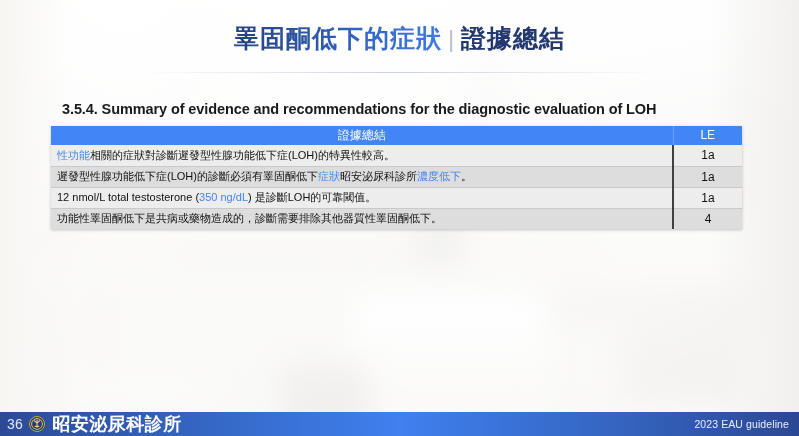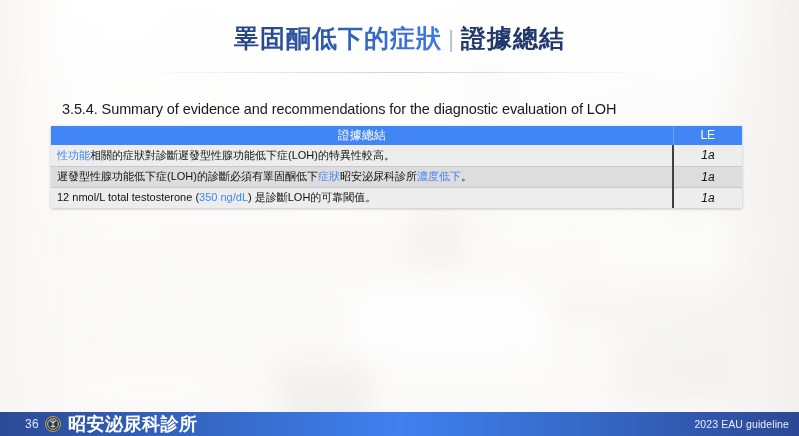--- a/index.html
+++ b/index.html
@@ -49,50 +49,50 @@
   .t-a { color:#2f5aa8; background:linear-gradient(90deg,#26417e 0%,#2f5cb0 45%,#3f7ae8 100%);
          -webkit-background-clip:text; background-clip:text; -webkit-text-fill-color:transparent; }
   .t-sep { color:#b9c2cf; font-weight:400; margin:0 6px; font-size:24px; }
   .t-b { color:#22386e; }
   .title-rule { position:absolute; left:50%; transform:translateX(-50%); top:72px;
                 width:520px; height:1px;
                 background:linear-gradient(90deg,rgba(190,198,212,0),rgba(176,186,204,.65),rgba(190,198,212,0)); z-index:6; }
 
   
   .subtitle { position:absolute; left:62px; top:101px; z-index:6;
-              font-size:14.5px; font-weight:normal; color:#1a1a1a; letter-spacing:-.1px; white-space:nowrap; }
+              font-size:14.5px; font-weight:bold; color:#1a1a1a; letter-spacing:-.1px; white-space:nowrap; }
 
   
   .tbl-shell { position:absolute; left:51px; top:126px; width:691px; z-index:6;
                box-shadow:0 1px 3px rgba(0,0,0,.22); background:#fff; }
   table.ev { width:100%; border-collapse:collapse; table-layout:fixed; }
   table.ev col.c1 { width:622px; }
   table.ev col.c2 { width:69px; }
   table.ev thead th {
     background:#4285f4; color:#ffffff; font-weight:400;
     font-size:12px; height:19px; line-height:19px; padding:0;
     text-align:center; border-right:1px solid #6ba0f7;
   }
   table.ev thead th:last-child { border-right:none; }
   table.ev tbody td {
     font-size:11px; color:#111; height:21px; padding:0 6px;
     border-bottom:1px solid #c9c9c9; border-right:2px solid #404040;
     vertical-align:middle; white-space:nowrap; overflow:hidden;
   }
-  table.ev tbody td.le { text-align:center; border-right:none; font-size:12px;font-style:italic; }
+  table.ev tbody td.le { text-align:center; border-right:none; font-size:12px; }
   table.ev tbody tr:nth-child(odd)  td { background:#ededed; }
   table.ev tbody tr:nth-child(even) td { background:#dddddd; }
   table.ev tbody tr:last-child td { border-bottom:none; }
   .hl { color:#4285f4; }
 
   
   .footer { position:absolute; left:0; bottom:0; width:799px; height:24px; z-index:7;
             background:linear-gradient(90deg,#2c4a96 0%,#3567c4 26%,#4080ef 50%,#3566c2 76%,#2c4894 100%);
             display:flex; align-items:center; }
-  .f-page { color:#dfe8fb; font-size:12px; margin-left:25px; letter-spacing:.3px; }
+  .f-page { color:#dfe8fb; font-size:14px; margin-left:7px; letter-spacing:.3px; }
   .f-logo { width:16px; height:16px; border-radius:50%; margin-left:6px; position:relative;
             background:radial-gradient(circle at 40% 35%,#1e3f86,#16306a);
             border:1px solid #cfa63a; display:flex; align-items:center; justify-content:center; flex:none; }
   .f-logo svg { display:block; }
   .f-clinic { color:#ffffff; font-size:18px; font-weight:bold; margin-left:7px; letter-spacing:.5px; }
   .f-right { margin-left:auto; margin-right:10px; color:#e9eefb; font-size:10.5px; letter-spacing:.1px; }
 </style>
 </head>
 <body>
 
@@ -149,20 +149,24 @@
           <td class="le">1a</td>
         </tr>
         <tr>
           <td><span>遲發型性腺功能低下症(LOH)的診斷必須有睪固酮低下</span><span class="hl">症狀</span><span>昭安泌尿科診所</span><span class="hl">濃度低下</span><span>。</span></td>
           <td class="le">1a</td>
         </tr>
         <tr>
           <td><span>12 nmol/L total testosterone (</span><span class="hl">350 ng/dL</span><span>) 是診斷LOH的可靠閾值。</span></td>
           <td class="le">1a</td>
         </tr>
+        <tr>
+          <td><span>功能性睪固酮低下是共病或藥物造成的，診斷需要排除其他器質性睪固酮低下。</span></td>
+          <td class="le">4</td>
+        </tr>
       </tbody>
   </table>
 </div>
 
 <div class="footer">
   <span class="f-page">36</span>
   <span class="f-logo">
     <svg width="12" height="12" viewBox="0 0 12 12" aria-hidden="true">
       <circle cx="6" cy="6" r="5.4" fill="none" stroke="#e8c461" stroke-width="1"></circle>
       <path d="M6 2.1 L6 9.3 M6 5.2 L3.2 2.6 M6 5.2 L8.8 2.6 M4.2 8.4 L7.8 8.4" stroke="#f0cf6d" stroke-width="1.1" fill="none" stroke-linecap="round"></path>

